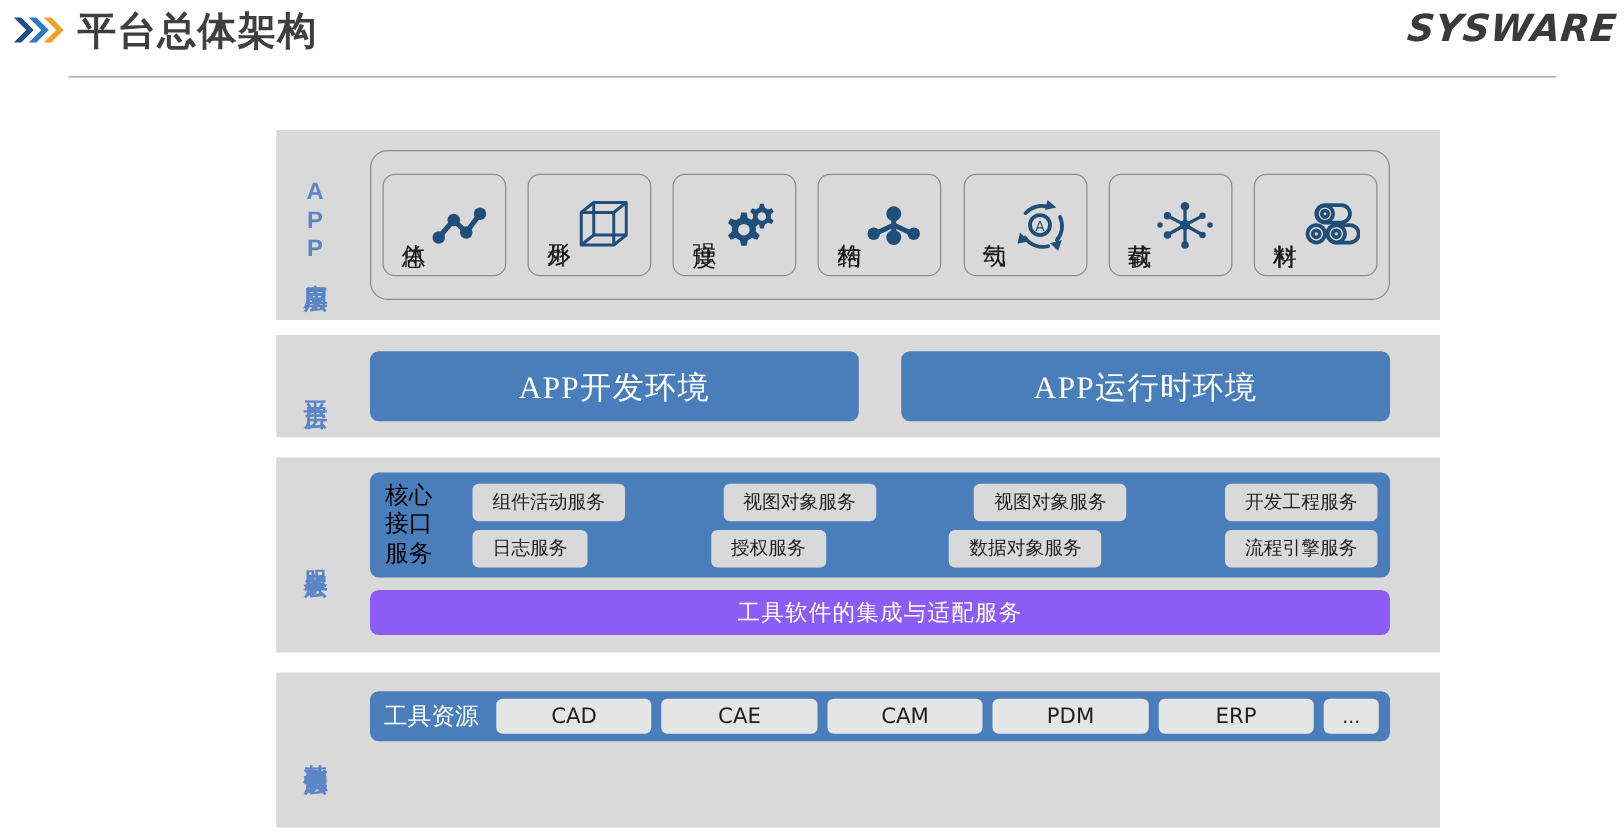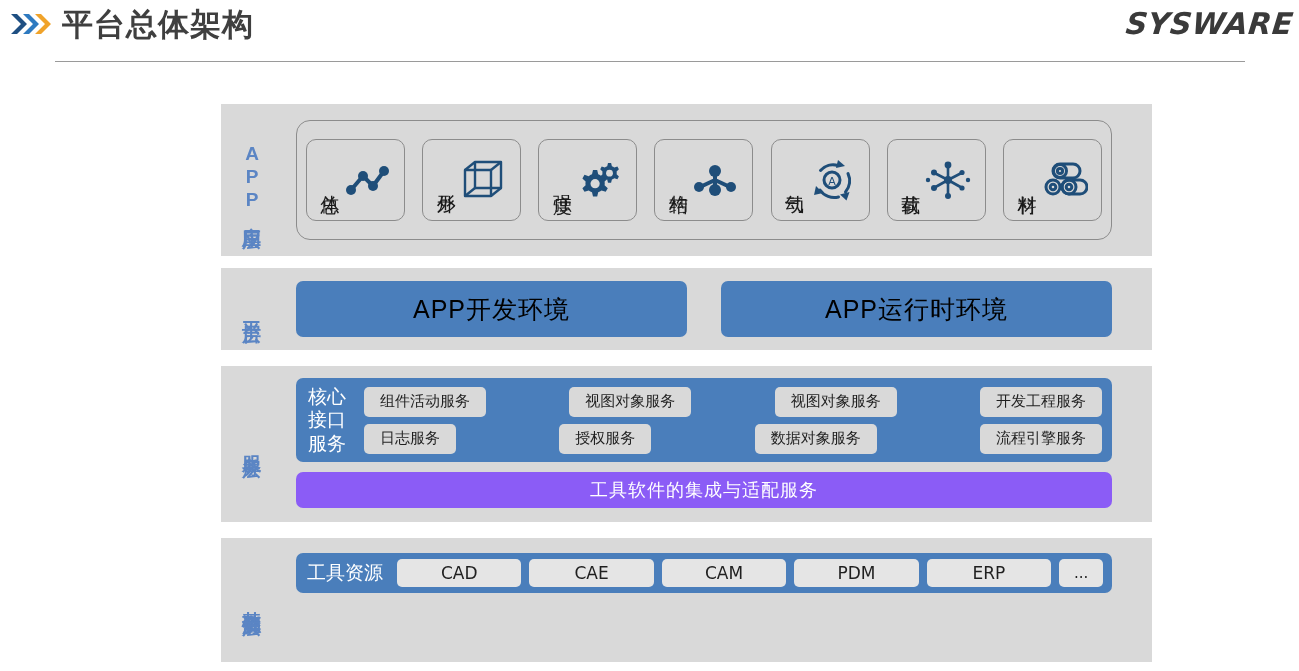--- a/index.html
+++ b/index.html
@@ -141,57 +141,58 @@
     align-items: stretch;
     gap: 34px;
   }
   .plat-box {
     flex: 1;
     background: #4a7ebb;
     border-radius: 7px;
     display: flex;
     align-items: center;
     justify-content: center;
-    color: #000000;
+    color: #ffffff;
     font-size: 25px;
     letter-spacing: 1px;
-    font-family: Liberation Sans, sans-serif;
+    font-family: Liberation Serif, serif;
   }
 
   
   #band-service { top: 366px; height: 156px; }
   .svc-main {
     position: absolute;
     left: 0; right: 0; top: 12px;
     height: 84px;
     background: #4a7ebb;
     border-radius: 7px;
     display: flex;
     align-items: center;
     box-sizing: border-box;
     padding: 0 10px 0 12px;
   }
   .svc-core-label {
     width: 56px;
     flex: none;
-    color: #ffffff;
+    color: #000000;
     font-size: 19px;
     line-height: 1.23;
     font-family: "DejaVu Sans", sans-serif;
   }
   .svc-chip-area {
     flex: 1;
     display: flex;
     flex-direction: column;
     gap: 7px;
   }
   .svc-chip-row {
     display: flex;
     justify-content: space-between;
     gap: 16px;
+    margin-left: 14px;
   }
   .svc-chip {
     background: #d9d9d9;
     border-radius: 5px;
     height: 30px;
     display: flex;
     align-items: center;
     justify-content: center;
     font-size: 15px;
     color: #1f1f1f;

